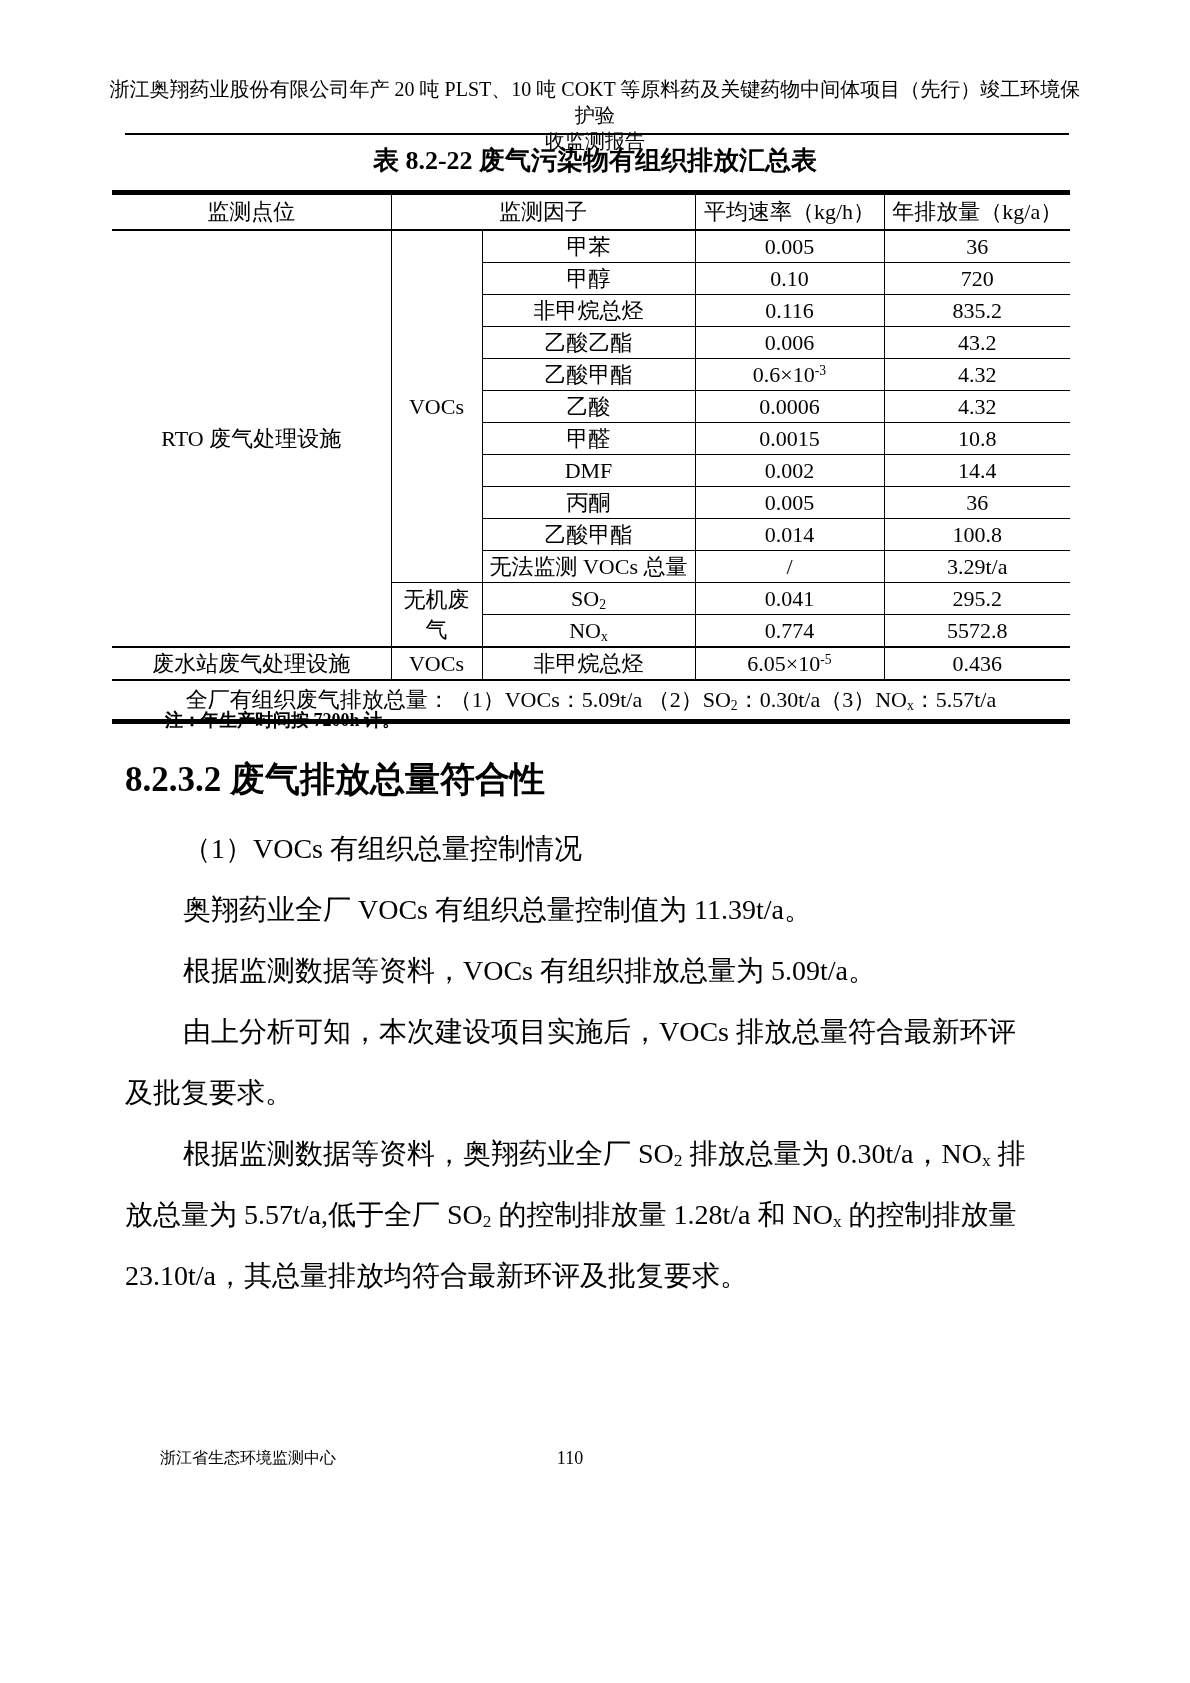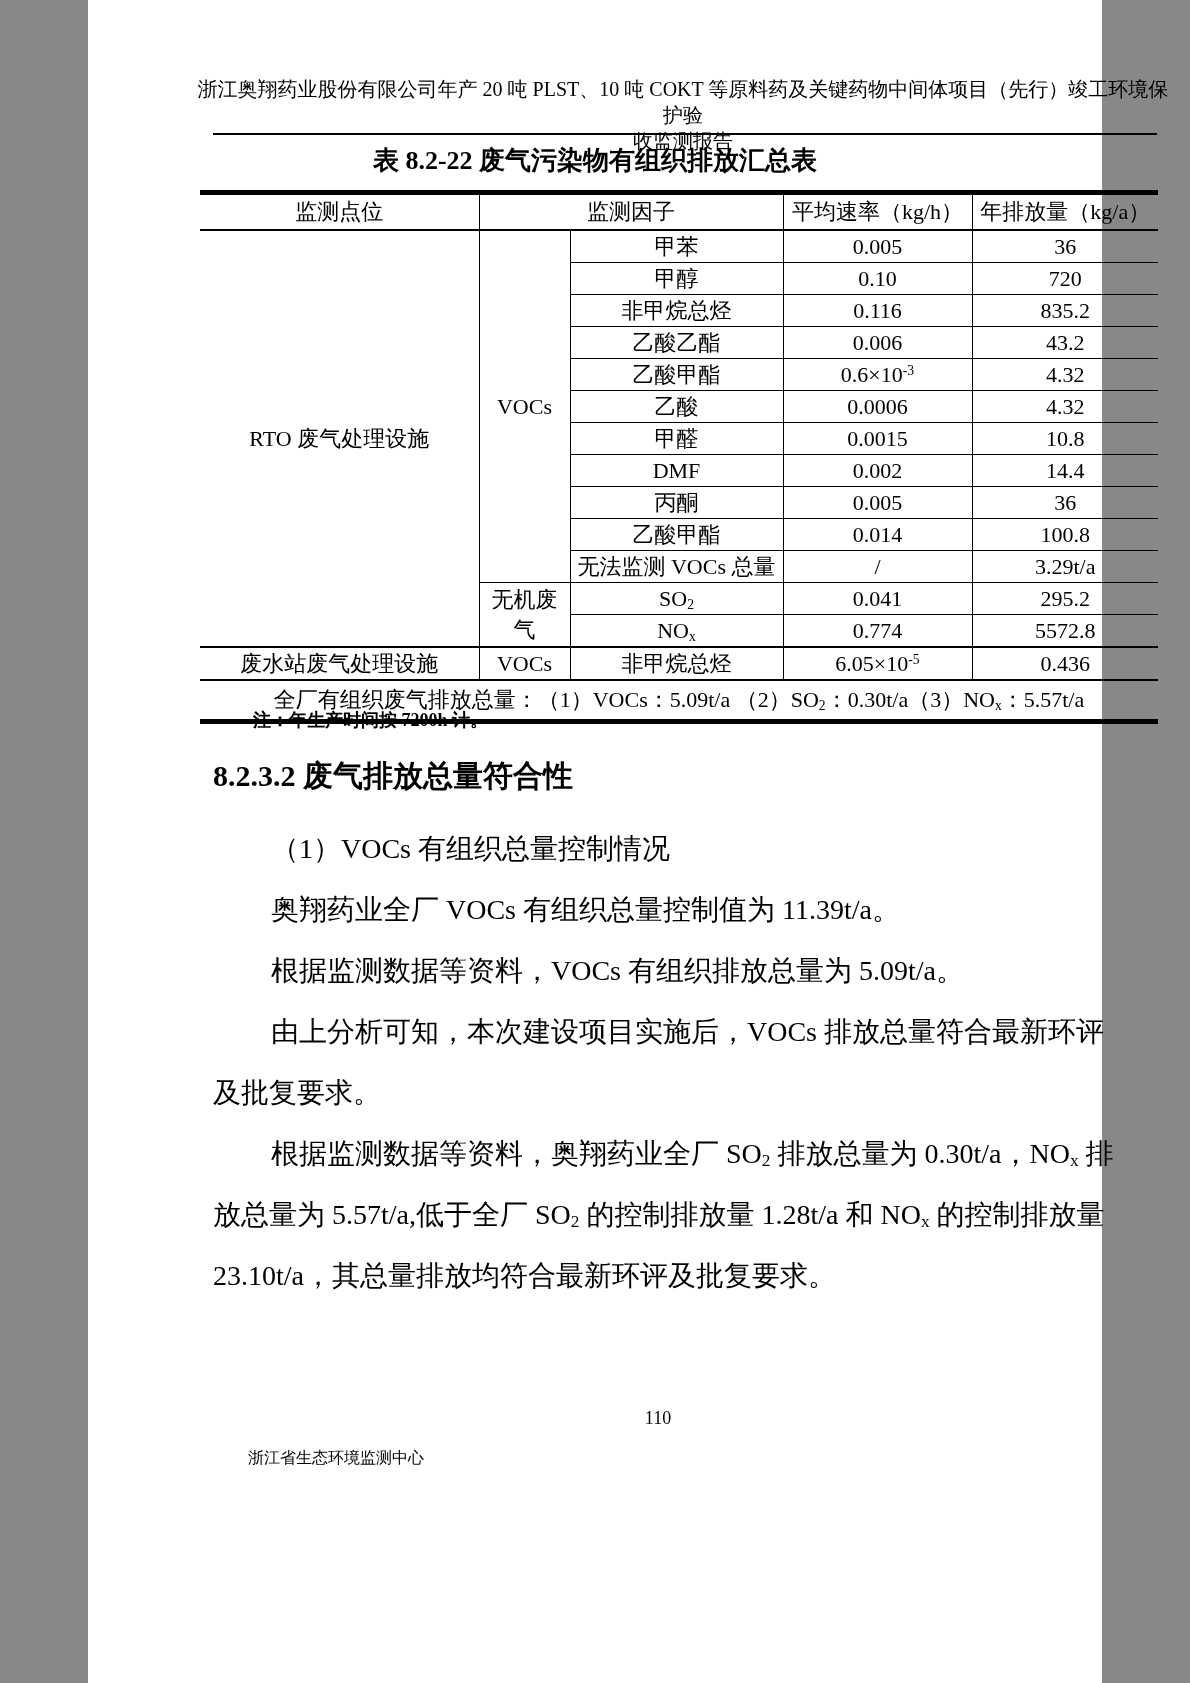--- a/index.html
+++ b/index.html
@@ -1,18 +1,18 @@
 <!DOCTYPE html>
 <html><head>
 <meta charset="utf-8">
 <style>
   html,body{margin:0;padding:0;background:#888;}
   .page{
     position:relative;
-    width:1014px;height:1683px;
+    width:1190px;height:1683px;
     margin:0 auto;
     background:#ffffff;
     font-family:"Liberation Serif","DejaVu Serif",serif;
     color:#000;
   }
   
   .doc-header{
     position:absolute;top:76px;left:100px;width:990px;
     text-align:center;font-size:20px;line-height:26px;
   }
@@ -47,34 +47,34 @@
   .nw{white-space:nowrap;}
   sub{font-size:0.62em;line-height:0;vertical-align:-0.2em;}
   sup{font-size:0.62em;line-height:0;vertical-align:0.55em;}
   
   .note{
     position:absolute;top:708px;left:165px;font-size:18px;font-weight:bold;
   }
   
   .section-heading{
     position:absolute;top:756px;left:125px;
-    font-size:30px;font-weight:bold;
+    font-size:35px;font-weight:bold;
   }
   .content{
     position:absolute;top:818px;left:125px;width:940px;
     font-size:28px;
   }
   .line{line-height:61px;height:61px;white-space:nowrap;}
   .indent{text-indent:58px;}
   
   .footer-org{
     position:absolute;top:1448px;left:160px;font-size:16px;
   }
   .page-number{
-    position:absolute;top:1408px;left:500px;width:140px;
+    position:absolute;top:1448px;left:500px;width:140px;
     text-align:center;font-size:18px;
   }
 </style>
 </head>
 <body>
 
 <div class="page">
 
   <div class="doc-header">
     <div>浙江奥翔药业股份有限公司年产 20 吨 PLST、10 吨 COKT 等原料药及关键药物中间体项目（先行）竣工环境保护验</div>

